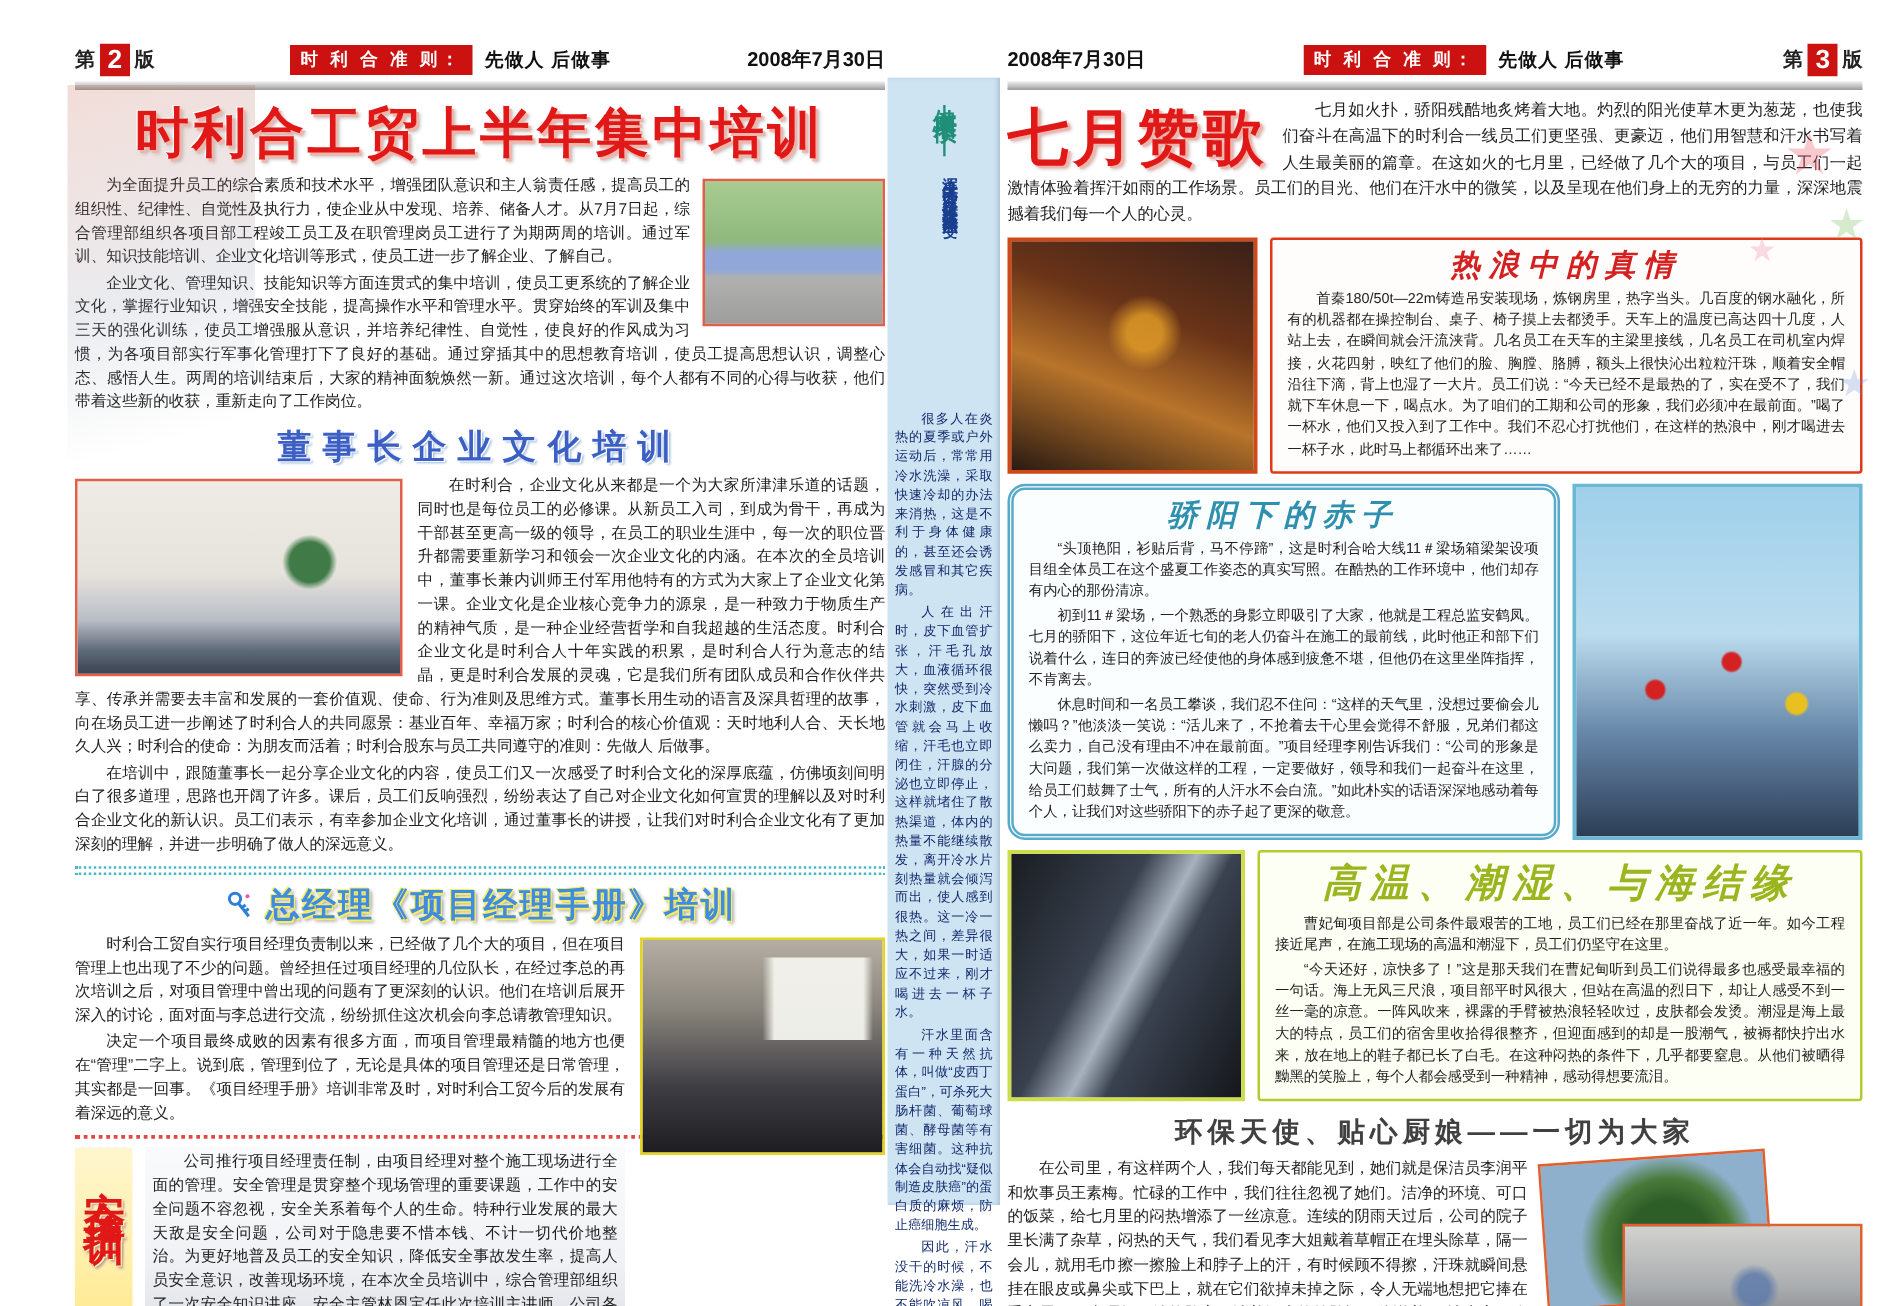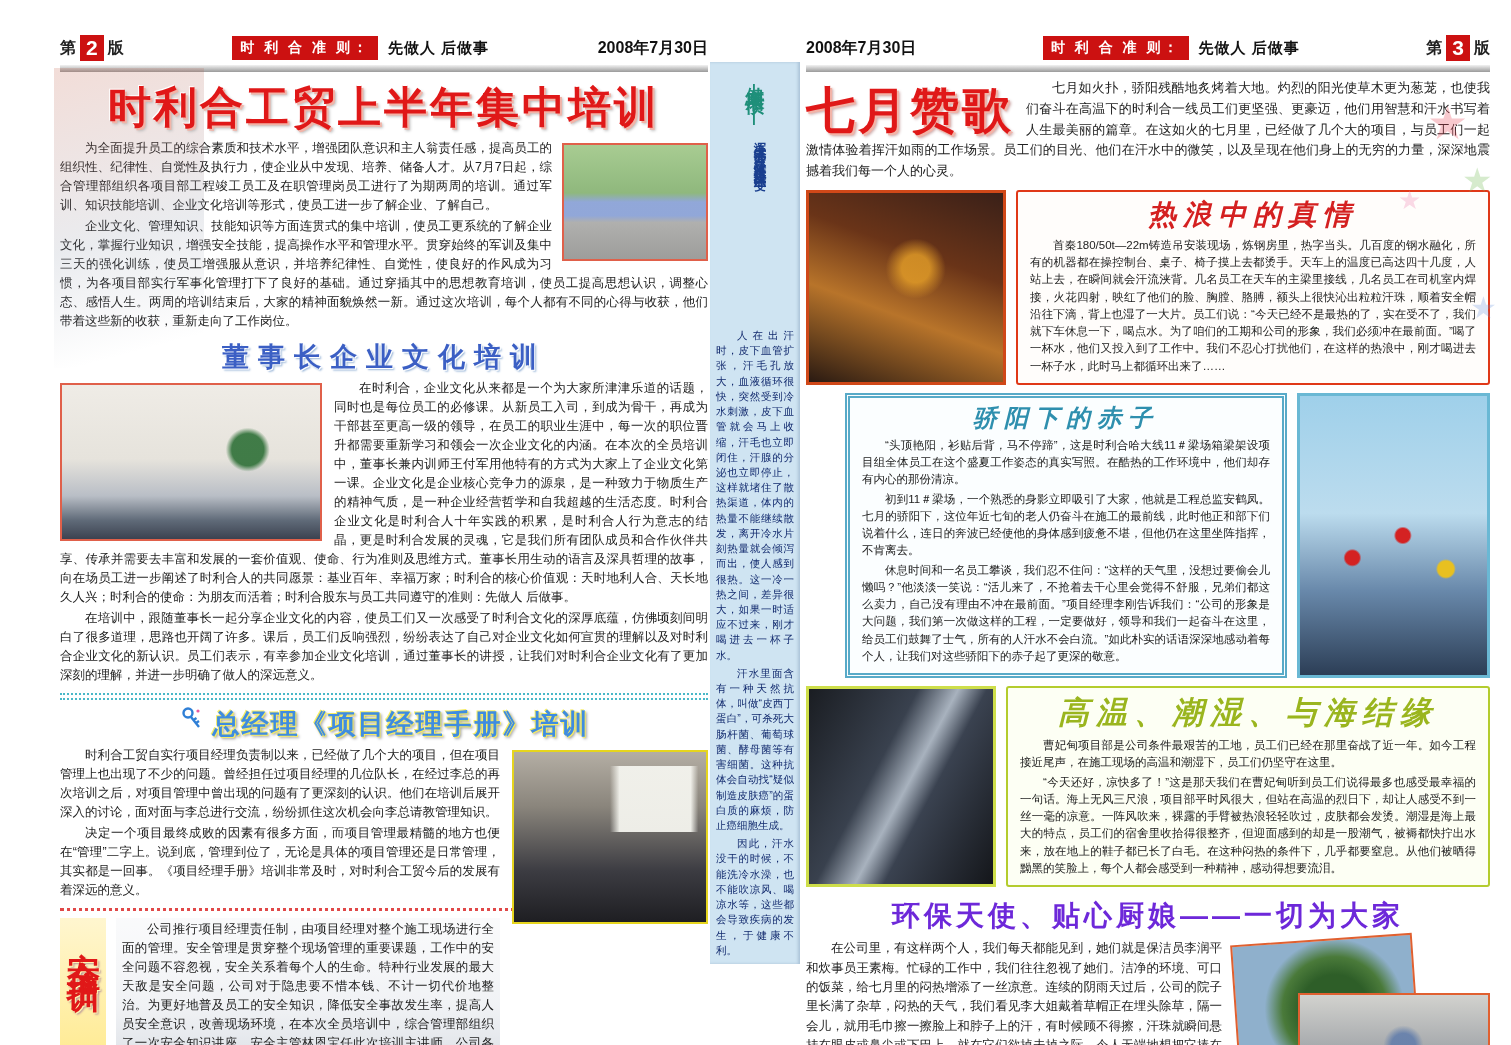--- a/index.html
+++ b/index.html
@@ -25,21 +25,21 @@
   .body-txt p{margin:0 0 2px;text-indent:2em;}
   .photo{box-sizing:border-box;}
   .photo-intro{float:right;width:146px;height:118px;margin:4px 0 4px 10px;border:2px solid #e0604a;
         background:linear-gradient(180deg,#a8cc92 0%,#8fb87d 42%,rgba(55,95,185,.55) 50%,rgba(55,95,185,.55) 62%,#b0b0ae 68%,#9d9d9b 100%);}
   .sec1-title{text-align:center;font-size:27px;font-weight:800;color:#3b5fc4;letter-spacing:9px;margin:8px 0 4px;
         text-shadow:1px 1px 0 #fff,2px 2px 2px #9ab6d8;}
   .photo-class1{float:left;width:262px;height:158px;margin:4px 12px 2px 0;border:2px solid #e0604a;
         background:radial-gradient(circle at 72% 42%,rgba(35,105,45,.85) 0 16px,rgba(35,105,45,0) 22px),
                    linear-gradient(180deg,#efece6 0%,#e6e3dc 48%,#b9bec6 72%,#5f6a78 88%,#3c4250 100%);}
   .div-teal{border-top:2px dotted #49b8c8;border-bottom:2px dotted #49b8c8;height:3px;margin:8px 0 6px;}
-  .sec2-title-row{display:flex;justify-content:center;gap:10px;margin:2px 0 4px;}
+  .sec2-title-row{display:flex;align-items:center;justify-content:center;gap:10px;margin:2px 0 4px;}
   .sec2-title{font-size:27px;font-weight:800;color:#3f8ce0;letter-spacing:2px;
         text-shadow:1px 1px 0 #f6ec62,-1px -1px 0 #f6ec62,2px 2px 3px #999;}
   .key-icon{width:24px;height:24px;}
   .photo-class2{float:right;width:196px;height:174px;margin:4px 0 2px 12px;border:2px solid #e6d51e;
         background:linear-gradient(90deg,rgba(245,245,240,0) 50%,rgba(244,244,238,.95) 55%,rgba(244,244,238,.95) 92%,rgba(245,245,240,0) 96%) 0 14px/100% 66px no-repeat,
                    linear-gradient(180deg,#b4aea4 0%,#8a857c 32%,#3c3c42 70%,#1e1e22 100%);}
   .div-red{border-top:3px dotted #e04848;margin:8px 0 7px;}
   .safety{display:flex;gap:10px;}
   .safety-strip{width:46px;background:linear-gradient(#fff6cf,#ffe98a);display:flex;justify-content:center;padding:8px 0;}
   .safety-vert{writing-mode:vertical-rl;font-size:33px;font-weight:800;color:#e01818;letter-spacing:9px;
@@ -62,35 +62,35 @@
   .july-title{float:left;width:208px;font-size:49px;font-weight:800;color:#e01818;letter-spacing:3px;
         line-height:1.15;margin:4px 12px 0 0;text-align:left;
         text-shadow:2px 2px 0 #f2b4a8,3px 3px 3px #caa,-1px -1px 0 #fff;}
   .row{display:flex;gap:10px;margin-top:8px;align-items:stretch;}
   .photo-crane{width:200px;min-height:146px;border:3px solid #d04818;
         background:radial-gradient(circle at 55% 40%,rgba(230,160,40,.8) 0 14px,rgba(230,160,40,0) 30px),
                    linear-gradient(200deg,#3a2018 0%,#6a3418 35%,#b8742a 62%,#2a1a12 100%);}
   .box-red{flex:1;border:2px solid #e03818;border-radius:3px;padding:4px 12px 6px;background:#fffdfb;}
   .serif-title{font-family:"Liberation Serif","DejaVu Serif",serif;font-style:italic;font-weight:bold;
         text-align:center;letter-spacing:7px;margin:0 0 3px;}
-  .t-red{color:#d42020;font-size:28px;font-style:italic;}
+  .t-red{color:#d42020;font-size:24px;font-style:italic;}
   .t-teal{color:#2e8fae;font-size:24px;}
   .t-green{color:#9ab51e;font-size:31px;}
   .box-txt{font-size:11.5px;line-height:1.5;text-align:justify;}
   .box-txt p{margin:0 0 2px;text-indent:2em;}
-  .box-blue{width:442px;border:5px double #58aac8;border-radius:0;padding:4px 12px 6px;background:#fbfeff;box-sizing:border-box;margin-left:39px;}
+  .box-blue{width:442px;border:5px double #58aac8;border-radius:14px;padding:4px 12px 6px;background:#fbfeff;box-sizing:border-box;}
   .photo-helmets{flex:1;border:3px solid #6ab8d4;
         background:radial-gradient(circle at 28% 58%,#d42222 0 7px,rgba(212,34,34,0) 9px),
                    radial-gradient(circle at 55% 50%,#d42222 0 7px,rgba(212,34,34,0) 9px),
                    radial-gradient(circle at 78% 62%,#e8c020 0 8px,rgba(232,192,32,0) 10px),
                    linear-gradient(180deg,#9fd0ea 0%,#bcdcee 42%,#6888aa 70%,#2c3e56 100%);}
   .photo-tires{width:190px;min-height:136px;border:3px solid #cede4a;
         background:linear-gradient(118deg,#1a1d22 0%,#39414e 38%,#a8b2be 52%,#3a4250 62%,#14161a 100%);}
   .box-green{flex:1;border:2px solid #b4cc2e;border-radius:3px;padding:4px 12px 6px;background:#fdfff4;}
-  .sec-d-title{text-align:center;font-size:28px;font-weight:800;color:#6d28d9;letter-spacing:4px;margin:10px 0 4px;}
+  .sec-d-title{text-align:center;font-size:22px;font-weight:800;color:#404040;letter-spacing:4px;margin:10px 0 4px;}
   .sec-d-text{font-size:12.5px;line-height:1.55;text-align:justify;}
   .sec-d-text p{margin:0 0 2px;text-indent:2em;}
   .photos-d{float:right;width:256px;height:170px;position:relative;margin:0 0 4px 12px;}
   .photo-garden{position:absolute;left:0;top:0;width:182px;height:118px;transform:rotate(-4deg);border:2px solid #e06030;
         background:radial-gradient(circle at 55% 60%,#2e5e28 0 34px,#4a7a3a 52px,#8fb0cc 70px),
                    linear-gradient(#bcd4e4,#9cb8cc);}
   .photo-kitchen{position:absolute;right:0;bottom:0;width:192px;height:116px;border:2px solid #e06030;
         background:radial-gradient(circle at 55% 45%,rgba(90,120,170,.8) 0 12px,rgba(90,120,170,0) 20px),
                    linear-gradient(180deg,#d2d2ce 0%,#a8abae 45%,#5a5c60 100%);}
   .star{position:absolute;font-size:46px;}
@@ -162,20 +162,21 @@
 
   <div class="health">
     <div class="health-title-block">
       <div class="health-vert">
         <span class="health-title"><span>健康习惯</span><span>——</span></span>
         <span class="health-sub">浑身大汗去冲凉</span>
         <span class="health-sub">身体难以适应冷热巨变</span>
       </div>
     </div>
     <div class="health-text">
+      <p>很多人在炎热的夏季或户外运动后，常常用冷水洗澡，采取快速冷却的办法来消热，这是不利于身体健康的，甚至还会诱发感冒和其它疾病。</p>
       <p>人在出汗时，皮下血管扩张，汗毛孔放大，血液循环很快，突然受到冷水刺激，皮下血管就会马上收缩，汗毛也立即闭住，汗腺的分泌也立即停止，这样就堵住了散热渠道，体内的热量不能继续散发，离开冷水片刻热量就会倾泻而出，使人感到很热。这一冷一热之间，差异很大，如果一时适应不过来，刚才喝进去一杯子水。</p>
       <p>汗水里面含有一种天然抗体，叫做“皮西丁蛋白”，可杀死大肠杆菌、葡萄球菌、酵母菌等有害细菌。这种抗体会自动找“疑似制造皮肤癌”的蛋白质的麻烦，防止癌细胞生成。</p>
       <p>因此，汗水没干的时候，不能洗冷水澡，也不能吹凉风、喝凉水等，这些都会导致疾病的发生，于健康不利。</p>
 
     </div>
   </div>
 
   <div class="page-right">
     <div class="masthead">
       <div class="date">2008年7月30日</div>

